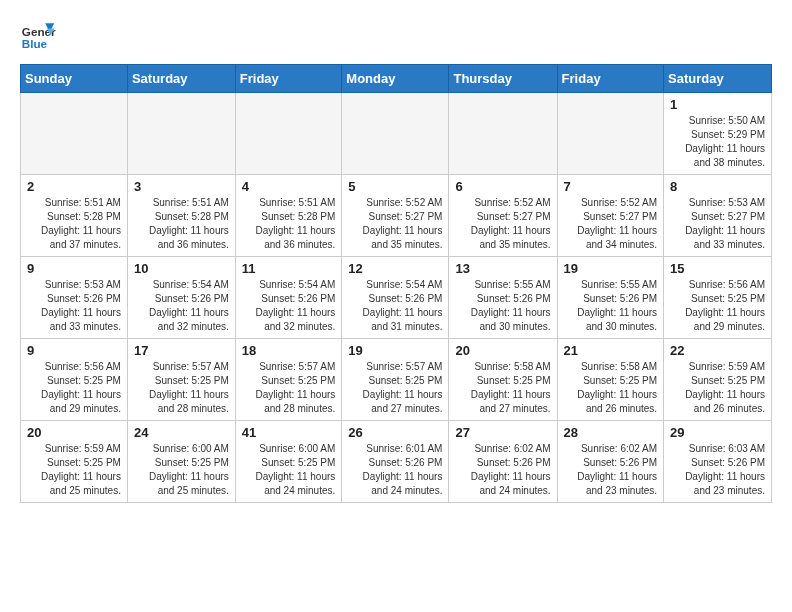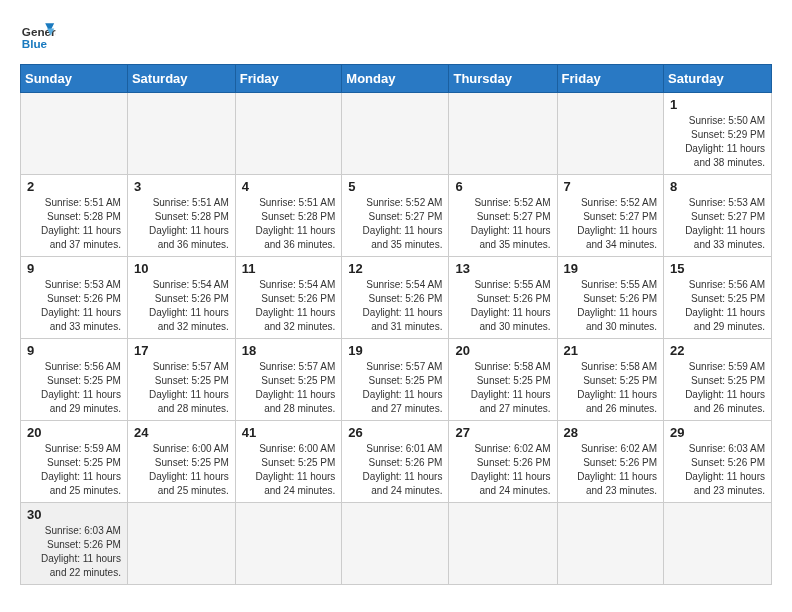--- a/index.html
+++ b/index.html
@@ -237,26 +237,14 @@
         </td>
         <td>
           <span class="day-number">28</span>
           <div class="day-info">Sunrise: 6:02 AM<br>Sunset: 5:26 PM<br>Daylight: 11 hours and 23 minutes.</div>
         </td>
         <td>
           <span class="day-number">29</span>
           <div class="day-info">Sunrise: 6:03 AM<br>Sunset: 5:26 PM<br>Daylight: 11 hours and 23 minutes.</div>
         </td>
       </tr>
-      <tr class="last-row">
-        <td>
-          <span class="day-number">30</span>
-          <div class="day-info">Sunrise: 6:03 AM<br>Sunset: 5:26 PM<br>Daylight: 11 hours and 22 minutes.</div>
-        </td>
-        <td class="empty"></td>
-        <td class="empty"></td>
-        <td class="empty"></td>
-        <td class="empty"></td>
-        <td class="empty"></td>
-        <td class="empty"></td>
-      </tr>
     </tbody>
 </table>
 
 </body></html>

